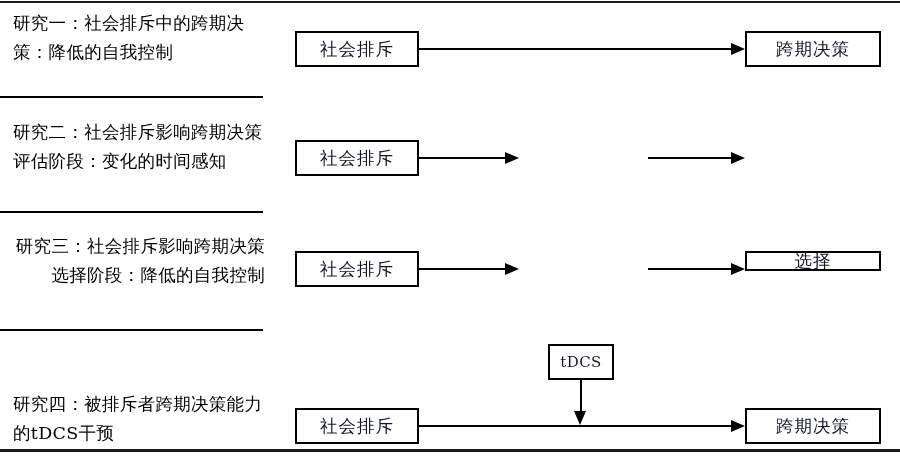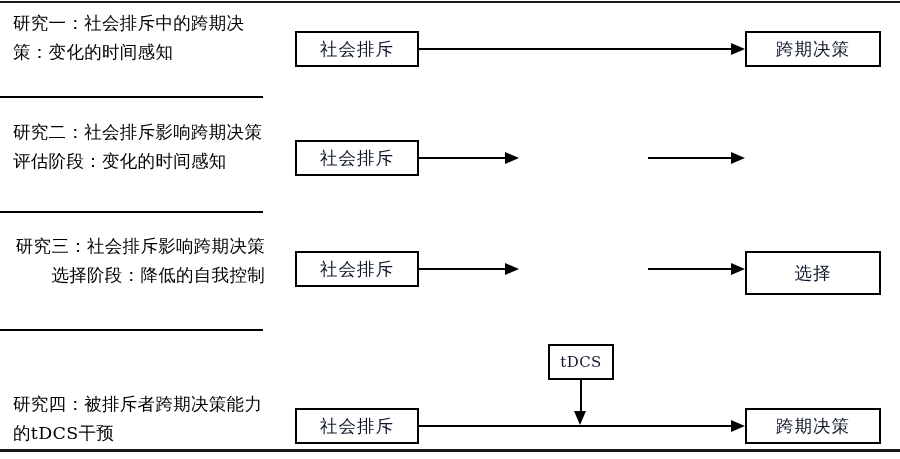--- a/index.html
+++ b/index.html
@@ -104,21 +104,21 @@
   }
 </style>
 </head>
 <body>
 
 <div id="figure">
 
   <div class="rule-top"></div>
   <div class="rule-bottom"></div>
 
-  <div class="desc" style="top:9px;">研究一：社会排斥中的跨期决策：变化的时间感知</div>
+  <div class="desc" style="top:9px;">研究一：社会排斥中的跨期决策：降低的自我控制</div>
 
   <div class="box" style="left:295px; top:31px; width:124px; height:36px;">社会排斥</div>
 
   <div class="hline" style="left:419px; top:48px; width:318px;"></div>
   <div class="arrow-right" style="left:731px; top:42.5px;"></div>
 
   <div class="box" style="left:745px; top:31px; width:136px; height:36px;">跨期决策</div>
 
   <div class="rule-divider" style="top:96px;"></div>
 
@@ -140,21 +140,21 @@
 
   <div class="box" style="left:295px; top:251px; width:124px; height:36px;">社会排斥</div>
 
   <div class="hline" style="left:419px; top:268px; width:88px;"></div>
   <div class="arrow-right" style="left:505px; top:262.5px;"></div>
 
 
   <div class="hline" style="left:648px; top:268px; width:83px;"></div>
   <div class="arrow-right" style="left:731px; top:262.5px;"></div>
 
-  <div class="box" style="left:745px; top:251px; width:136px; height:44px;">选择</div>
+  <div class="box" style="left:745px; top:251px; width:136px; height:20px;">选择</div>
 
   <div class="rule-divider" style="top:329px;"></div>
 
   <div class="desc" style="top:390px;">研究四：被排斥者跨期决策能力的tDCS干预</div>
 
   <div class="box latin" style="left:548px; top:344px; width:66px; height:36px;">tDCS</div>
 
   <div class="vline" style="left:580px; top:380px; height:32px;"></div>
   <div class="arrow-down" style="left:574px; top:411px;"></div>
 

